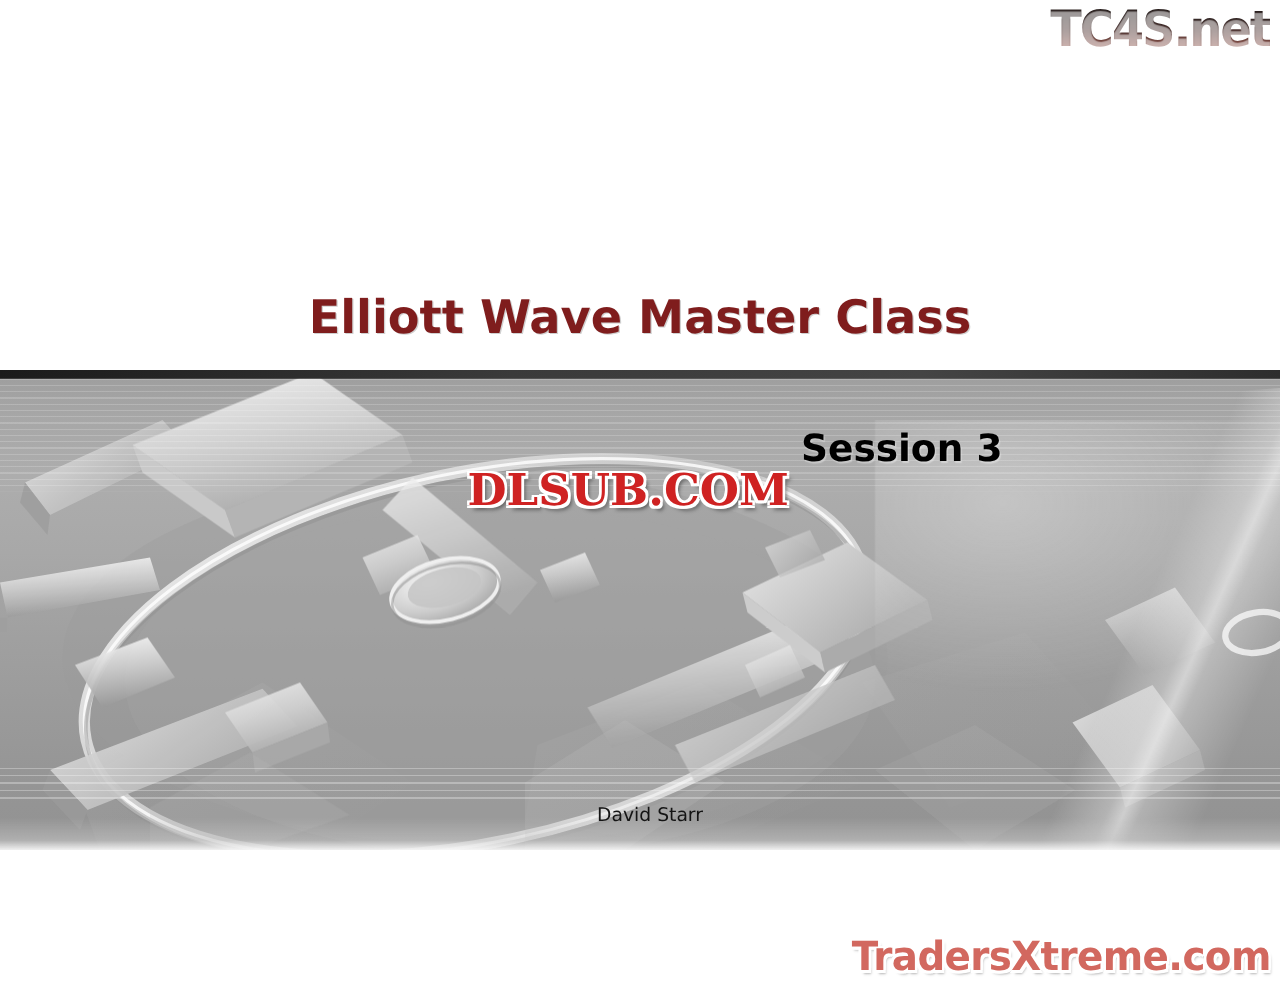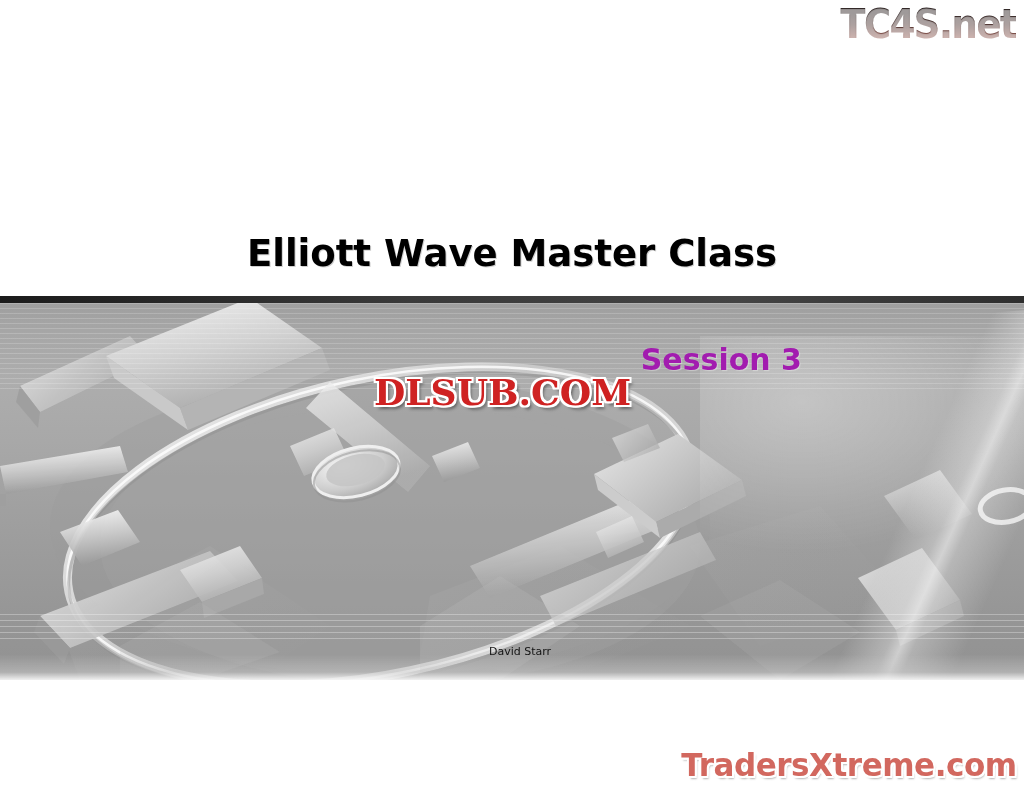--- a/index.html
+++ b/index.html
@@ -50,21 +50,21 @@
   .slide-title {
     position: absolute;
     left: 0;
     right: 0;
     top: 232px;
     text-align: center;
     font-family: "DejaVu Sans", sans-serif;
     font-weight: bold;
     font-size: 37px;
     line-height: 44px;
-    color: #000000;
+    color: #7f1d1d;
     letter-spacing: 0px;
     text-shadow: 1px 1px 0 rgba(120,120,120,0.35);
   }
 
   
   .banner {
     position: absolute;
     left: 0;
     top: 296px;
     width: 1024px;
@@ -136,21 +136,21 @@
     position: absolute;
     left: 0;
     right: 0;
     top: 342px;
     padding-right: 222px;
     text-align: right;
     font-family: "DejaVu Sans", sans-serif;
     font-weight: bold;
     font-size: 30px;
     line-height: 36px;
-    color: #a21caf;
+    color: #000000;
     text-shadow: 1px 1px 1px rgba(255,255,255,0.35);
   }
 
   
   .dlsub-watermark {
     position: absolute;
     left: 374px;
     top: 373px;
     font-family: "DejaVu Serif", serif;
     font-weight: bold;
@@ -171,21 +171,21 @@
 
   
   .slide-author {
     position: absolute;
     left: 16px;
     right: 0;
     top: 641px;
     text-align: center;
     font-family: "DejaVu Sans", sans-serif;
     font-weight: normal;
-    font-size: 11px;
+    font-size: 15px;
     line-height: 22px;
     color: #141414;
   }
 
   
   .tx-watermark {
     position: absolute;
     right: 7px;
     bottom: 7px;
     font-family: "DejaVu Sans", sans-serif;

